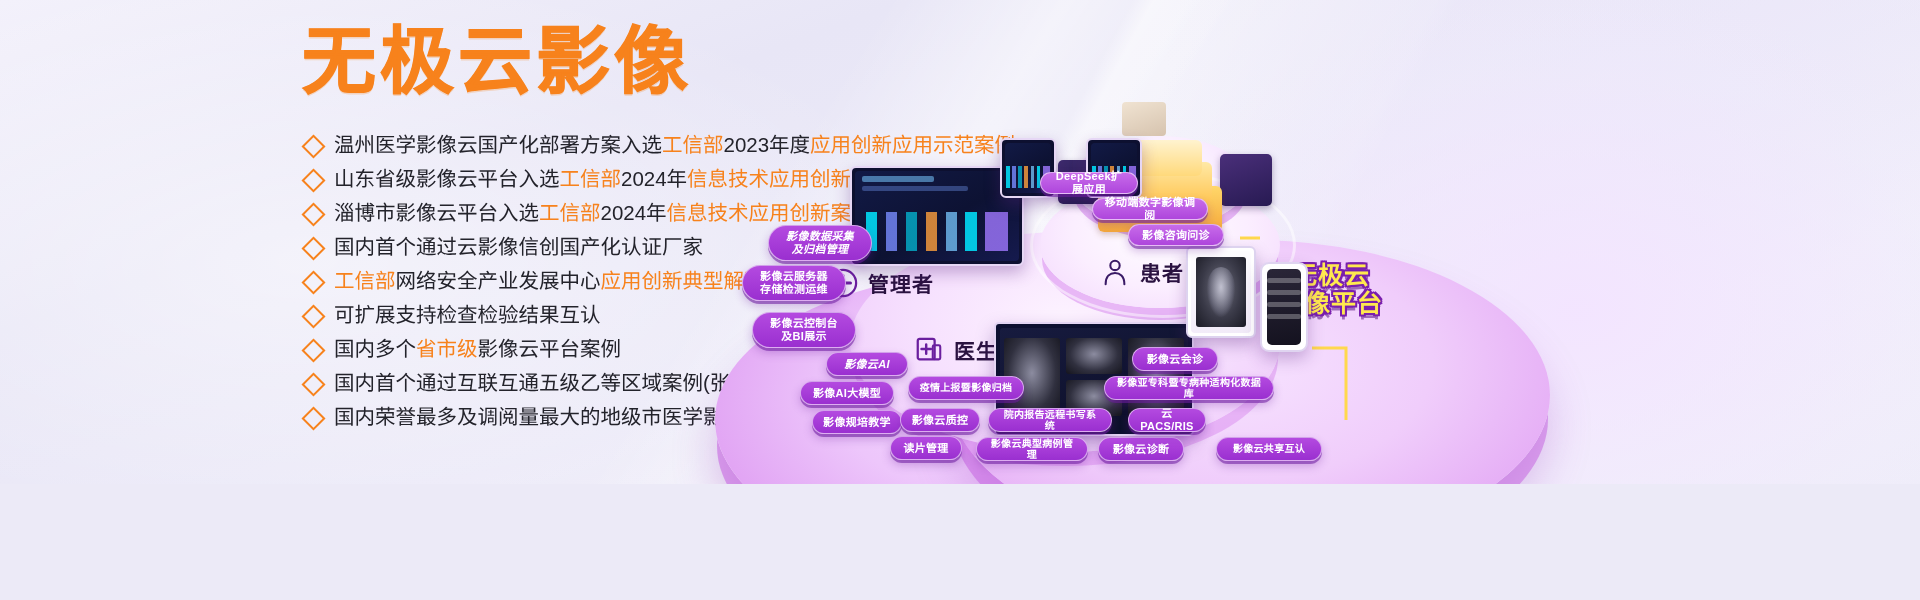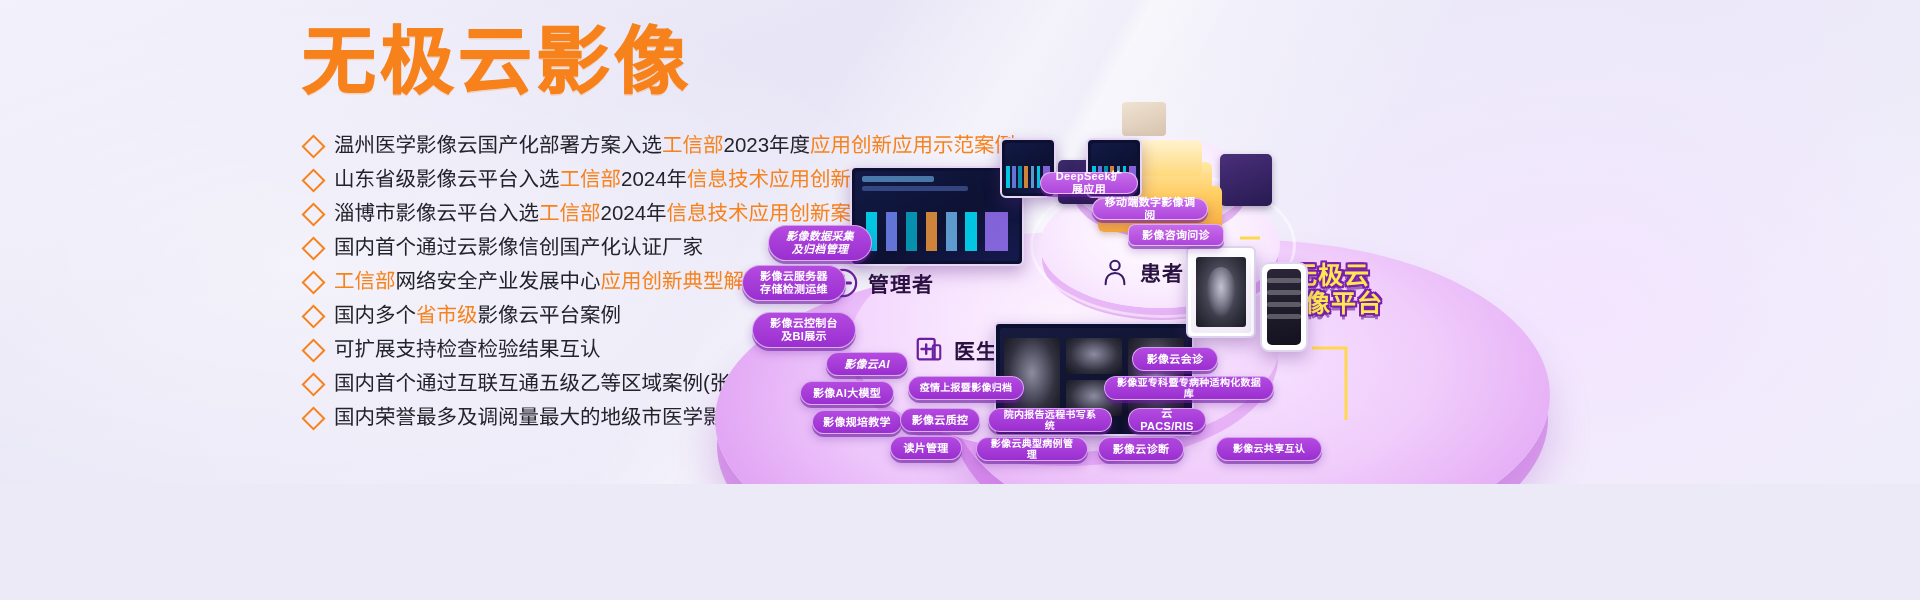--- a/index.html
+++ b/index.html
@@ -187,25 +187,25 @@
       <div class="bullet">
         <span class="dia"></span>
         <span class="btext"><span>国内首个通过云影像信创国产化认证厂家</span></span>
       </div>
       <div class="bullet">
         <span class="dia"></span>
         <span class="btext"><span class="or">工信部</span><span>网络安全产业发展中心</span><span class="or">应用创新典型解决方案</span></span>
       </div>
       <div class="bullet">
         <span class="dia"></span>
+        <span class="btext"><span>可扩展支持检查检验结果互认</span></span>
+      </div>
+      <div class="bullet">
+        <span class="dia"></span>
         <span class="btext"><span>国内多个</span><span class="or">省市级</span><span>影像云平台案例</span></span>
-      </div>
-      <div class="bullet">
-        <span class="dia"></span>
-        <span class="btext"><span>可扩展支持检查检验结果互认</span></span>
       </div>
       <div class="bullet">
         <span class="dia"></span>
         <span class="btext"><span>国内首个通过互联互通五级乙等区域案例(张家港)</span></span>
       </div>
       <div class="bullet">
         <span class="dia"></span>
         <span class="btext"><span>国内荣誉最多及调阅量最大的地级市医学影像云平台(温州)</span></span>
       </div>
     </div>
@@ -312,16 +312,16 @@
     <div class="pill" style="left:190px;top:316px;width:72px;height:24px;">读片管理</div>
     <div class="pill sm" style="left:288px;top:288px;width:124px;height:24px;">院内报告远程书写系统</div>
     <div class="pill sm" style="left:276px;top:317px;width:112px;height:24px;">影像云典型病例管理</div>
     <div class="pill" style="left:398px;top:317px;width:86px;height:24px;">影像云诊断</div>
     <div class="pill" style="left:432px;top:227px;width:86px;height:24px;">影像云会诊</div>
     <div class="pill sm" style="left:404px;top:256px;width:170px;height:24px;">影像亚专科暨专病种适构化数据库</div>
     <div class="pill" style="left:428px;top:288px;width:78px;height:24px;">云PACS/RIS</div>
     <div class="pill sm" style="left:516px;top:317px;width:106px;height:24px;">影像云共享互认</div>
     <div class="pill lilac" style="left:340px;top:52px;width:98px;height:22px;">DeepSeek扩展应用</div>
     <div class="pill lilac" style="left:392px;top:78px;width:116px;height:22px;">移动端数字影像调阅</div>
-    <div class="pill lilac" style="left:428px;top:104px;width:96px;height:22px;border-radius:7px;">影像咨询问诊</div>
+    <div class="pill lilac" style="left:428px;top:104px;width:96px;height:22px;">影像咨询问诊</div>
 
   </div>
 </div>
 
 </body></html>

